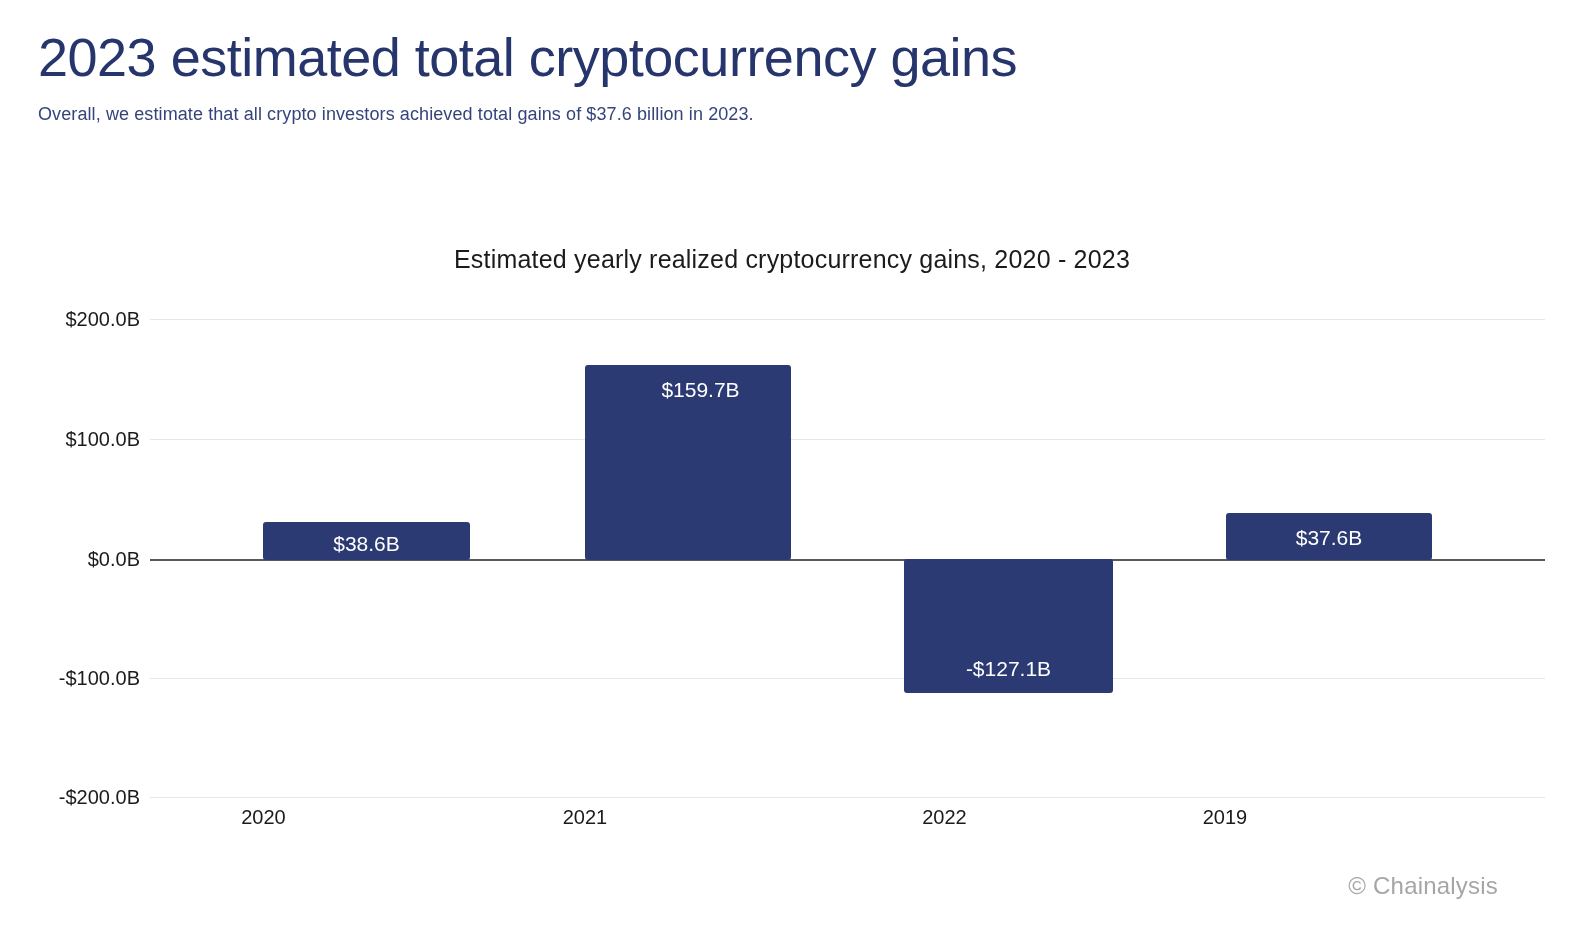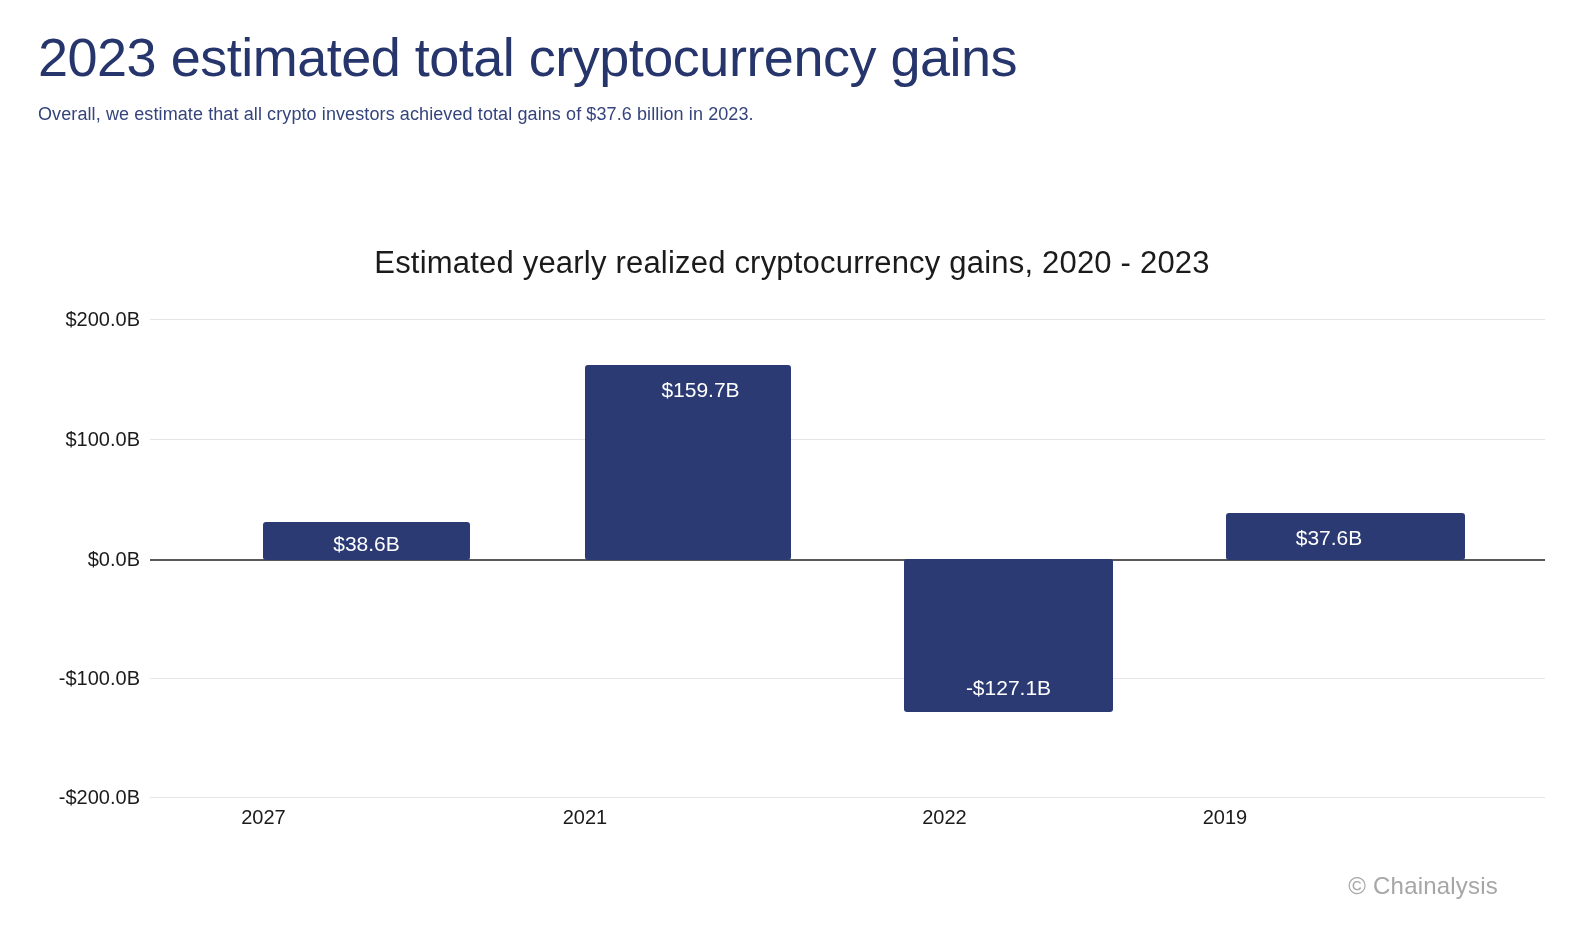--- a/index.html
+++ b/index.html
@@ -47,21 +47,21 @@
     top: 0;
     width: 1584px;
     height: 952px;
   }
   #chart-title {
     position: absolute;
     left: 0;
     top: 245px;
     width: 1584px;
     text-align: center;
-    font-size: 31px;
+    font-size: 25px;
     font-weight: 400;
     color: #1b1b1b;
     letter-spacing: 0.2px;
   }
 
   
   #plot-area {
     position: absolute;
     left: 150px;
     top: 319px;
@@ -150,29 +150,29 @@
     <div class="gridline" style="top:478px;"></div>
 
     <div class="bar" style="left:113px; top:203px; width:207px; height:38px;">
       <div class="bar-label" style="left:0; top:10px; width:207px;">$38.6B</div>
     </div>
 
     <div class="bar" style="left:435px; top:46px; width:206px; height:195px;">
       <div class="bar-label" style="left:0; top:13px; width:231px;">$159.7B</div>
     </div>
 
-    <div class="bar" style="left:754px; top:240px; width:209px; height:153px;">
+    <div class="bar" style="left:754px; top:240px; width:209px; height:134px;">
       <div class="bar-label" style="left:0; bottom:12px; width:209px;">-$127.1B</div>
     </div>
 
-    <div class="bar" style="left:1076px; top:194px; width:206px; height:47px;padding-left:33px;">
+    <div class="bar" style="left:1076px; top:194px; width:206px; height:47px;">
       <div class="bar-label" style="left:0; top:13px; width:206px;">$37.6B</div>
     </div>
   </div>
 
-  <div class="xtick-label" style="left:160px; width:207px;">2027</div>
+  <div class="xtick-label" style="left:160px; width:207px;">2020</div>
   <div class="xtick-label" style="left:482px; width:206px;text-align:center;">2021</div>
   <div class="xtick-label" style="left:840px; width:209px;">2022</div>
   <div class="xtick-label" style="left:1122px; width:206px;">2019</div>
 
 </div>
 
 <div id="watermark">© Chainalysis</div>
 
 </body></html>

